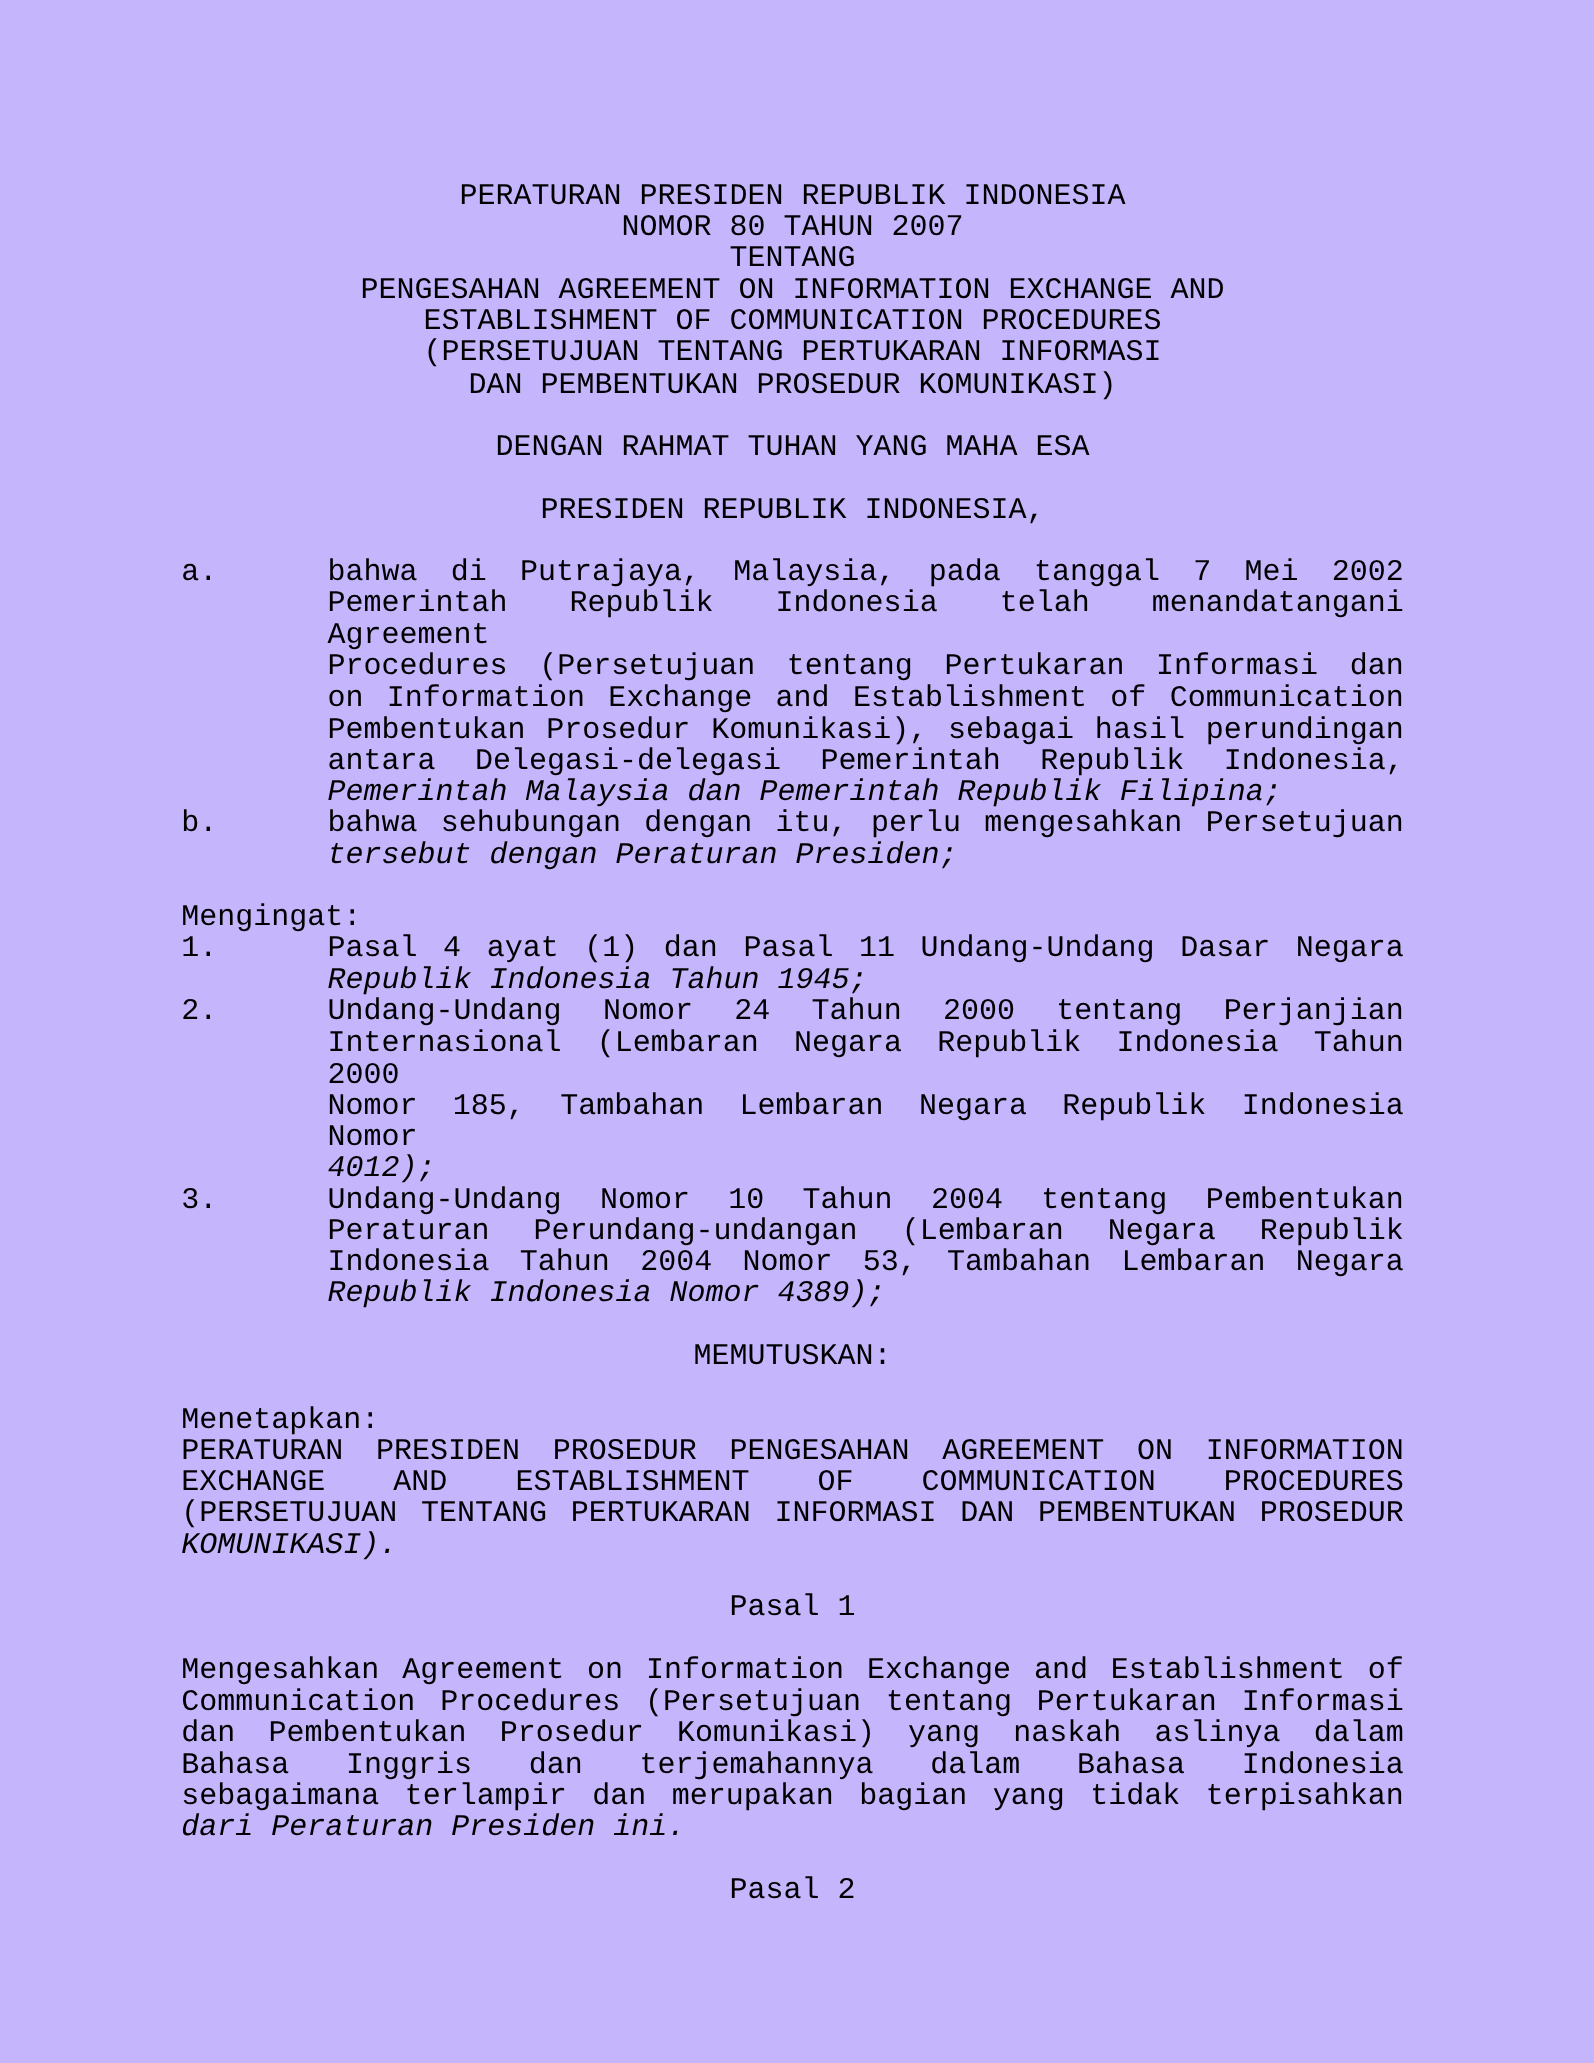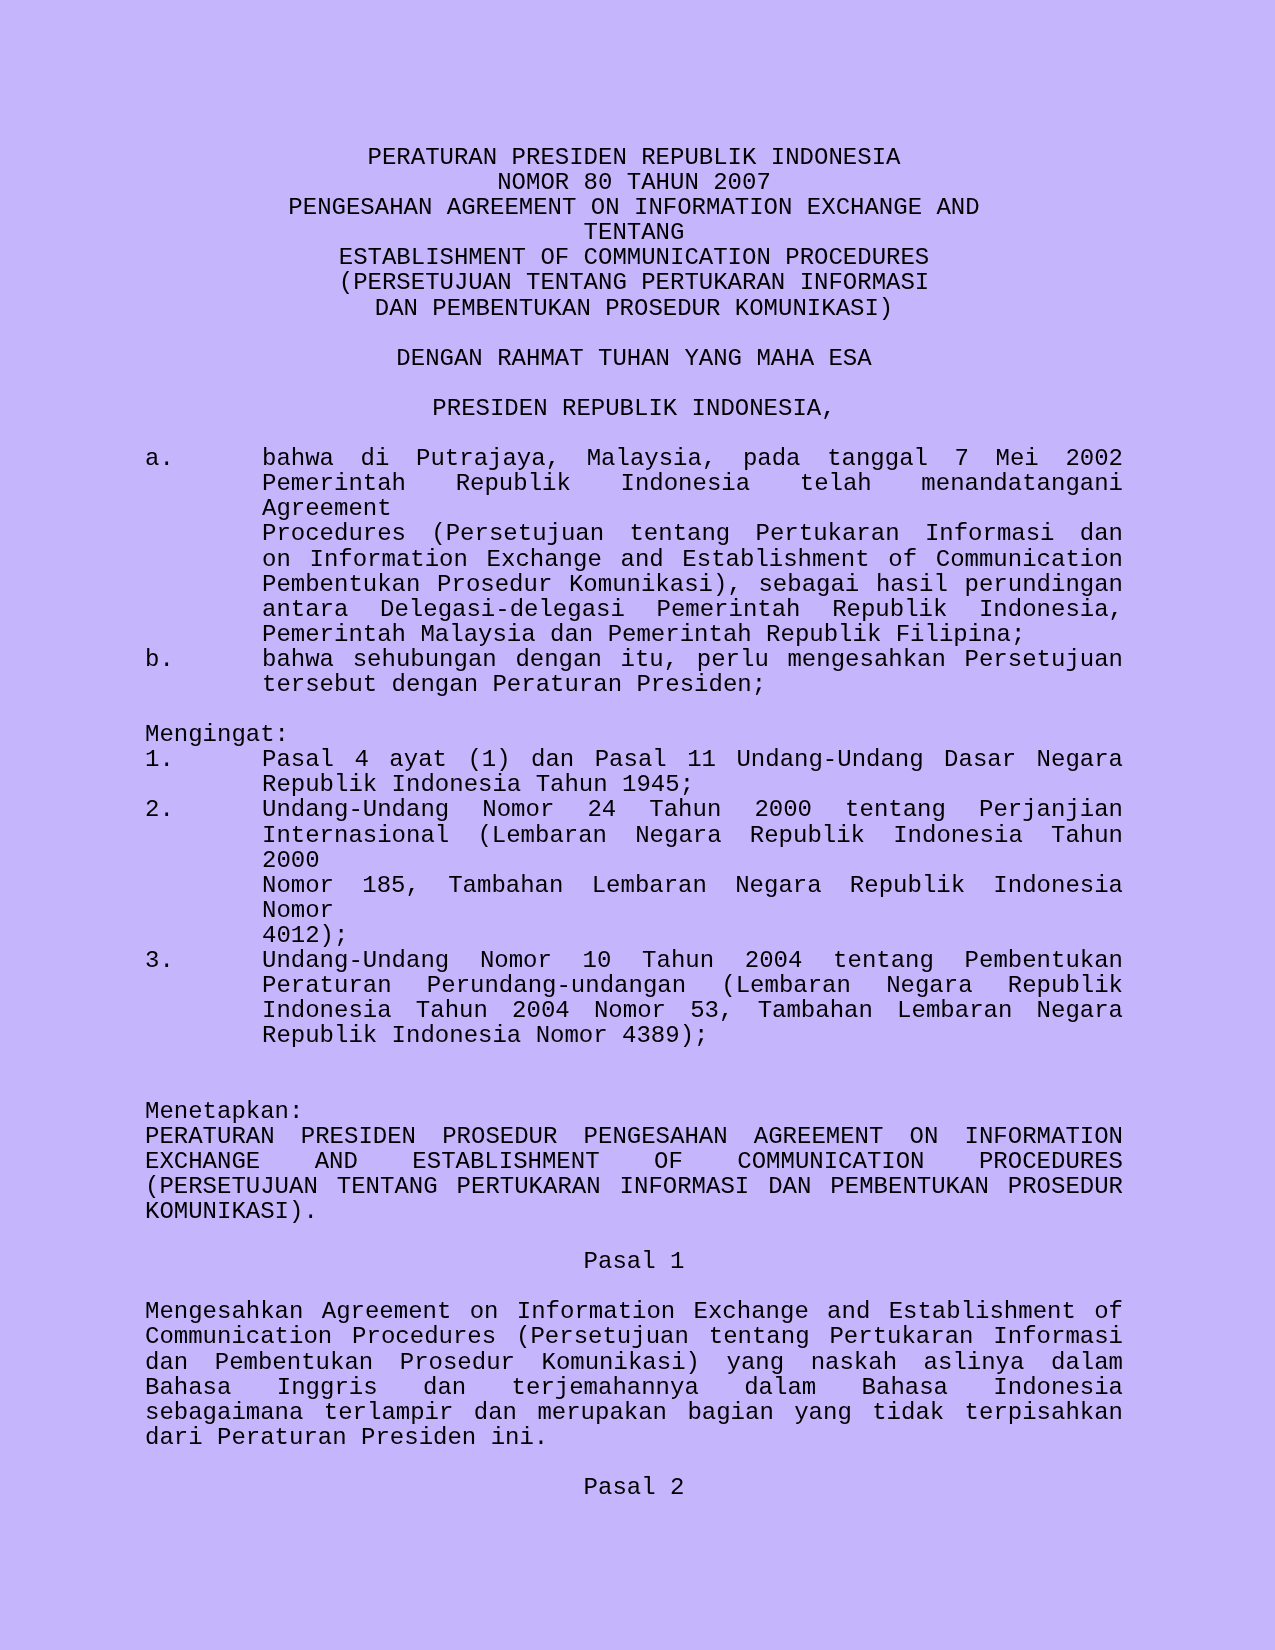--- a/index.html
+++ b/index.html
@@ -26,33 +26,33 @@
     line-height: 25.1px;
   }
   .line { min-height: 25.1px; }
   .t-center { text-align: center; }
   .blank { height: 25.1px; }
   .litem { display: flex; align-items: flex-start; }
   .marker { flex: 0 0 75px; }
   .lines { flex: 1 1 auto; min-width: 0; margin-left: 42px; }
   
   .tline { text-align: justify; text-align-last: justify; min-height: 25.1px; }
-  .tline.last { text-align-last: left; }
+  .tline.last { text-align-last: left; font-style: italic; }
 </style>
 </head>
 <body>
 
 <div class="page">
   <div class="content">
 
     <div>
       <div class="line t-center">PERATURAN PRESIDEN REPUBLIK INDONESIA</div>
       <div class="line t-center">NOMOR 80 TAHUN 2007</div>
+      <div class="line t-center">TENTANG</div>
       <div class="line t-center">PENGESAHAN AGREEMENT ON INFORMATION EXCHANGE AND</div>
-      <div class="line t-center">TENTANG</div>
       <div class="line t-center">ESTABLISHMENT OF COMMUNICATION PROCEDURES</div>
       <div class="line t-center">(PERSETUJUAN TENTANG PERTUKARAN INFORMASI</div>
       <div class="line t-center">DAN PEMBENTUKAN PROSEDUR KOMUNIKASI)</div>
     </div>
 
     <div class="blank"></div>
     <div class="line t-center">DENGAN RAHMAT TUHAN YANG MAHA ESA</div>
     <div class="blank"></div>
     <div class="line t-center">PRESIDEN REPUBLIK INDONESIA,</div>
     <div class="blank"></div>
@@ -100,20 +100,21 @@
       <div class="marker">3.</div>
       <div class="lines">
           <div class="tline">Undang-Undang Nomor 10 Tahun 2004 tentang Pembentukan</div>
           <div class="tline">Peraturan Perundang-undangan (Lembaran Negara Republik</div>
           <div class="tline">Indonesia Tahun 2004 Nomor 53, Tambahan Lembaran Negara</div>
           <div class="tline last">Republik Indonesia Nomor 4389);</div>
         </div>
     </div>
 
     <div class="blank"></div>
+    <div class="line t-center">MEMUTUSKAN:</div>
     <div class="blank"></div>
 
     <div class="line">Menetapkan:</div>
     <div>
         <div class="tline">PERATURAN PRESIDEN PROSEDUR PENGESAHAN AGREEMENT ON INFORMATION</div>
         <div class="tline">EXCHANGE AND ESTABLISHMENT OF COMMUNICATION PROCEDURES</div>
         <div class="tline">(PERSETUJUAN TENTANG PERTUKARAN INFORMASI DAN PEMBENTUKAN PROSEDUR</div>
         <div class="tline last">KOMUNIKASI).</div>
       </div>
 

